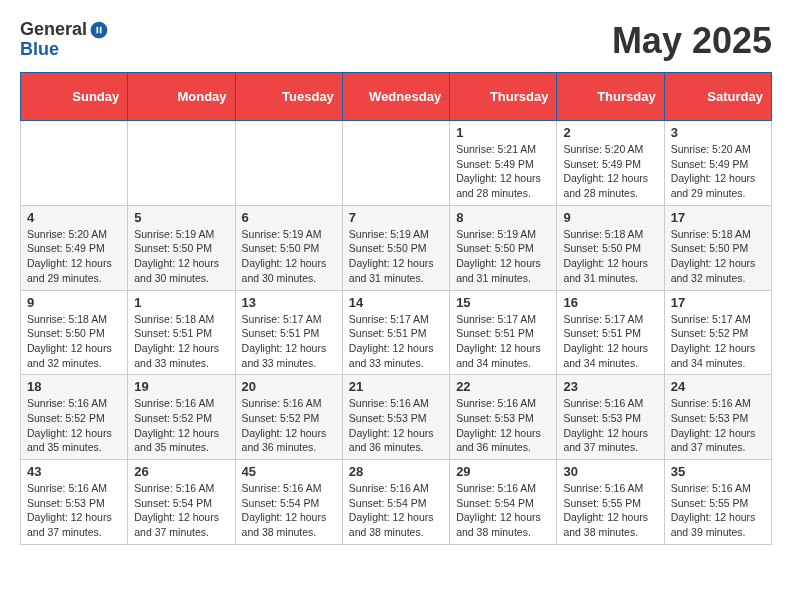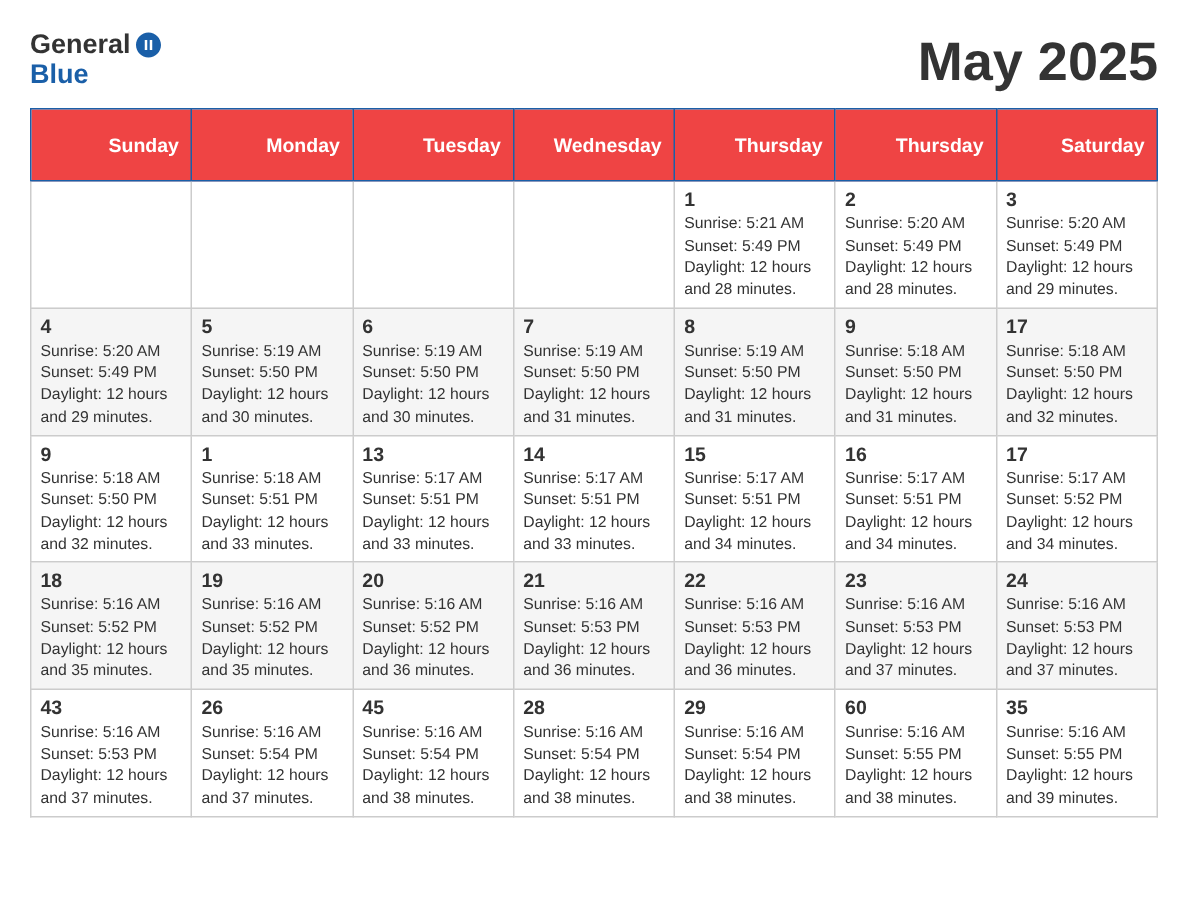--- a/index.html
+++ b/index.html
@@ -343,21 +343,21 @@
 and 38 minutes.</div>
         </td>
         <td>
           <span class="day-number">29</span>
           <div class="day-info" style="white-space: pre-line;">Sunrise: 5:16 AM
 Sunset: 5:54 PM
 Daylight: 12 hours
 and 38 minutes.</div>
         </td>
         <td>
-          <span class="day-number">60</span>
+          <span class="day-number">30</span>
           <div class="day-info" style="white-space: pre-line;">Sunrise: 5:16 AM
 Sunset: 5:55 PM
 Daylight: 12 hours
 and 38 minutes.</div>
         </td>
         <td>
           <span class="day-number">35</span>
           <div class="day-info" style="white-space: pre-line;">Sunrise: 5:16 AM
 Sunset: 5:55 PM
 Daylight: 12 hours

